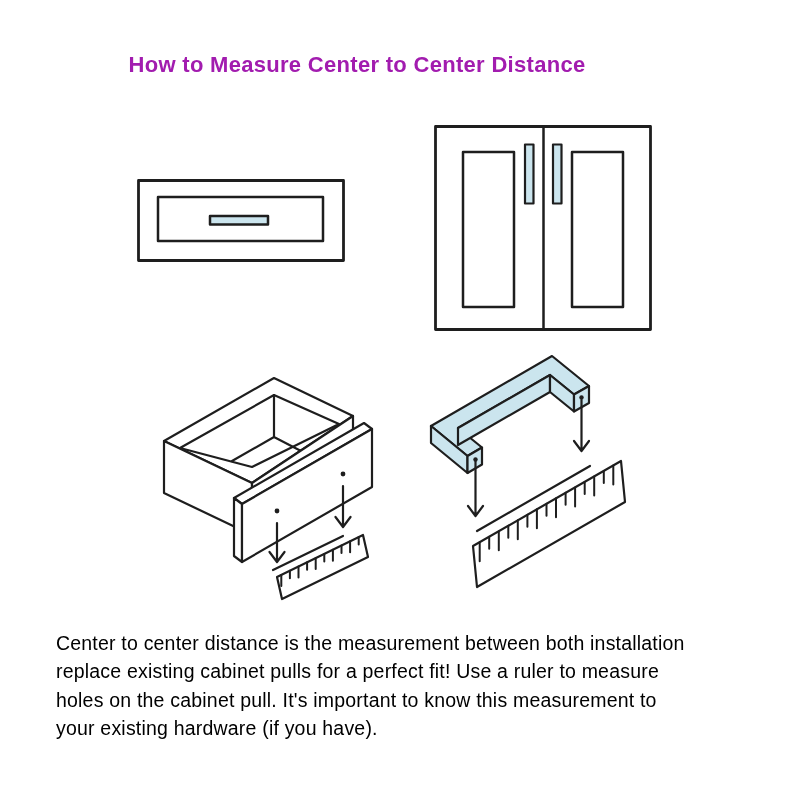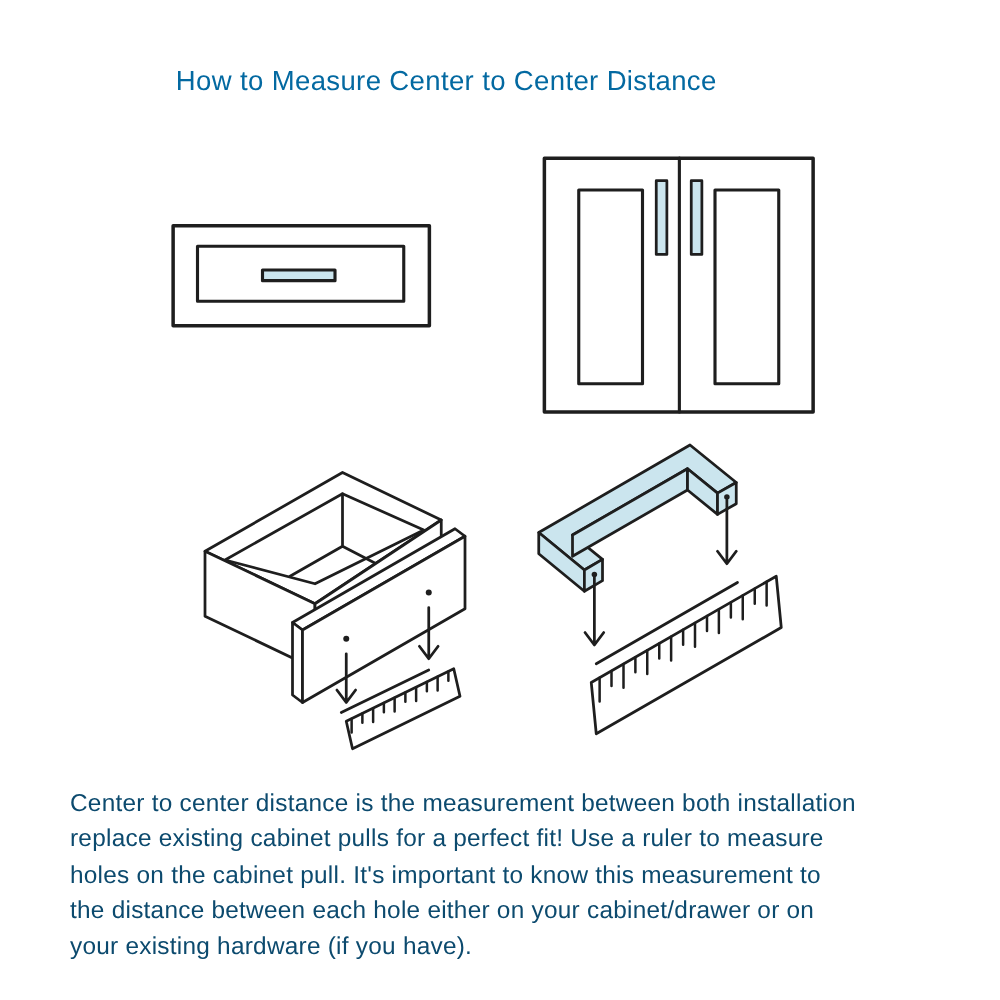--- a/index.html
+++ b/index.html
@@ -4,25 +4,25 @@
 <style>
   :root{ --outline:#1e1e1e; }
   html,body{ margin:0; padding:0; }
   body{
     width:800px; height:800px; background:#ffffff; position:relative; overflow:hidden;
     font-family:"Liberation Sans", sans-serif; color:#1b1b1b;
   }
   .abs{ position:absolute; }
   #title{
     top:52px; left:0; width:714px; text-align:center;
-    font-size:22px; letter-spacing:.3px; font-weight:400; color:#0369a1;
+    font-size:22px; letter-spacing:.3px; font-weight:700; color:#a21caf;
   }
   #description{
     left:56px; top:629px; width:712px;
-    font-size:19.5px; line-height:28.4px; letter-spacing:.2px; color:#0c4a6e;
+    font-size:19.5px; line-height:28.4px; letter-spacing:.2px; color:#000000;
     white-space:nowrap;
   }
   svg{ display:block; overflow:visible; }
   .s{ fill:none; stroke:var(--outline); stroke-width:2.2; stroke-linecap:round; stroke-linejoin:round; }
   .w{ fill:#ffffff; stroke:var(--outline); stroke-width:2.2; stroke-linejoin:round; }
   .b{ stroke:var(--outline); stroke-width:2.2; stroke-linejoin:round; } 
   .dot{ fill:var(--outline); stroke:none; }
   .thick{ stroke-width:2.8; }
   .mid{ stroke-width:2.5; }
 </style>
@@ -87,15 +87,14 @@
 
   <line x1="57" y1="181" x2="170" y2="116" class="s"></line>
   <path d="M53,196 L201,111 L205,152 L57,237 Z" class="w"></path>
   <path d="M59.7,192.2 v19 M69.2,186.7 v12 M78.8,181.2 v19 M88.3,175.7 v12 M97.8,170.2 v19 M107.4,164.8 v12 M116.9,159.3 v19 M126.5,153.8 v12 M136,148.3 v19 M145.6,142.8 v12 M155.1,137.4 v19 M164.7,131.9 v12 M174.2,126.4 v19 M183.8,120.9 v12 M193.3,115.4 v19" class="s" style="stroke-width:2;"></path>
 </svg>
 
 <div id="description" class="abs">
   <div>Center to center distance is the measurement between both installation</div>
   <div>replace existing cabinet pulls for a perfect fit! Use a ruler to measure</div>
   <div>holes on the cabinet pull. It's important to know this measurement to</div>
-  <div>the distance between each hole either on your cabinet/drawer or on</div>
   <div>your existing hardware (if you have).</div>
 </div>
 
 </body></html>

